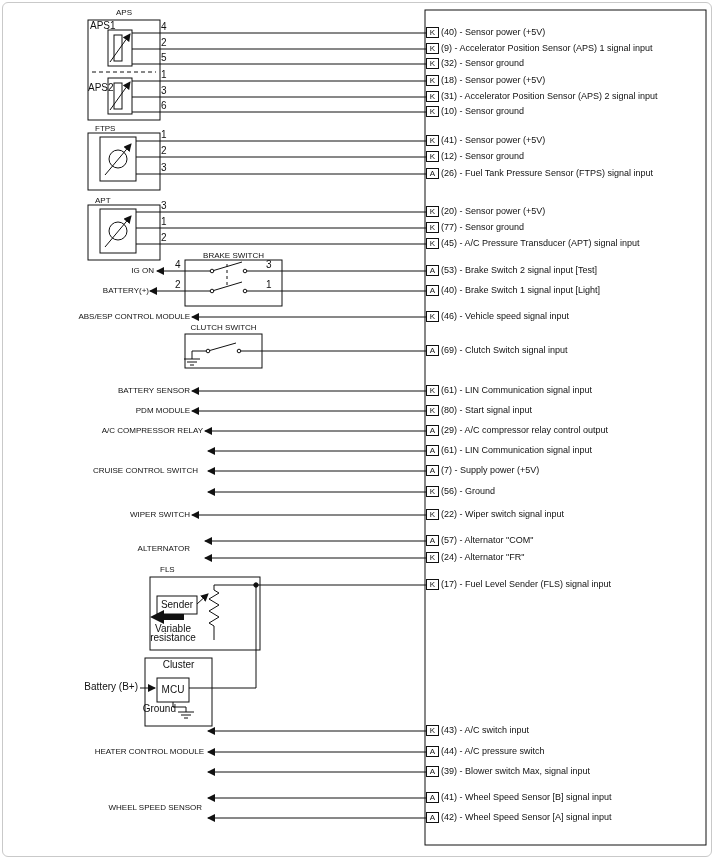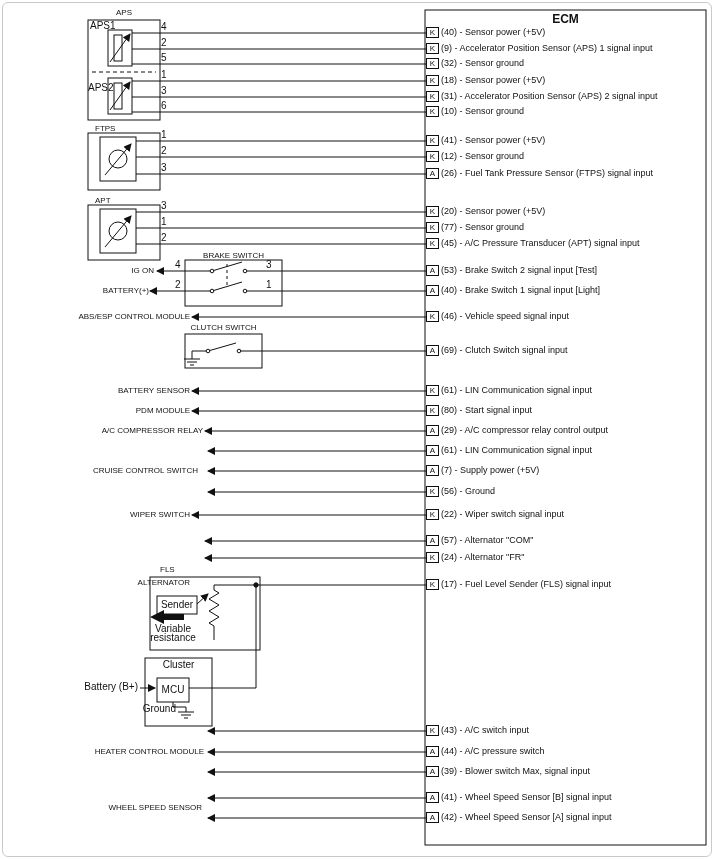--- a/index.html
+++ b/index.html
@@ -143,21 +143,20 @@
         <rect x="157" y="678" width="32" height="24"></rect>
         <line x1="140" y1="688" x2="155" y2="688" marker-end="url(#aR)"></line>
         <path d="M173,702 L173,707 L186,707 L186,712"></path>
         <line x1="178" y1="712" x2="194" y2="712"></line>
         <line x1="181" y1="715" x2="191" y2="715"></line>
         <line x1="184" y1="718" x2="188" y2="718"></line>
       </g>
     </g>
   </svg>
 
-  <div class="lbl b ca" style="left:425px; top:13px; width:281px; font-size:12px; line-height:13px;">ECM</div>
 
   <div id="ecm-pins">
       <div class="pin-row" style="top: 27px;">
         <span class="pin-letter">K</span>
         <span class="pin-text">(40) - Sensor power (+5V)</span>
       </div>
       <div class="pin-row" style="top: 43px;">
         <span class="pin-letter">K</span>
         <span class="pin-text">(9) - Accelerator Position Sensor (APS) 1 signal input</span>
       </div>
@@ -307,21 +306,21 @@
   <div class="lbl s8 ra" style="left:104px; top:266px; width:50px;">IG ON</div>
   <div class="lbl s8 ra" style="left:87px; top:286px; width:62px;">BATTERY(+)</div>
 
   <div class="lbl s8 ra" style="left:76px; top:312px; width:114px;">ABS/ESP CONTROL MODULE</div>
   <div class="lbl s8 ca" style="left:185px; top:323px; width:77px;">CLUTCH SWITCH</div>
   <div class="lbl s8 ra" style="left:86px; top:386px; width:104px;">BATTERY SENSOR</div>
   <div class="lbl s8 ra" style="left:86px; top:406px; width:104px;">PDM MODULE</div>
   <div class="lbl s8 ra" style="left:56px; top:426px; width:147px;">A/C COMPRESSOR RELAY</div>
   <div class="lbl s8 ra" style="left:54px; top:466px; width:144px;">CRUISE CONTROL SWITCH</div>
   <div class="lbl s8 ra" style="left:86px; top:510px; width:104px;">WIPER SWITCH</div>
-  <div class="lbl s8 ra" style="left:86px; top:544px; width:104px;margin-top:34px;">ALTERNATOR</div>
+  <div class="lbl s8 ra" style="left:86px; top:544px; width:104px;">ALTERNATOR</div>
 
   <div class="lbl s8" style="left:160px; top:565px;">FLS</div>
   <div class="lbl s7 ca" style="left:157px; top:601px; width:40px;">Sender</div>
   <div class="lbl s7 pre" style="left:139px; top:625px; width:68px; white-space:pre-line;">Variable
 resistance</div>
 
   <div class="lbl s7 ca" style="left:145px; top:661px; width:67px;">Cluster</div>
   <div class="lbl s7 ca" style="left:157px; top:686px; width:32px;">MCU</div>
   <div class="lbl s7 ra" style="left:76px; top:683px; width:62px;">Battery (B+)</div>
   <div class="lbl s7 ra" style="left:140px; top:705px; width:36px;">Ground</div>

